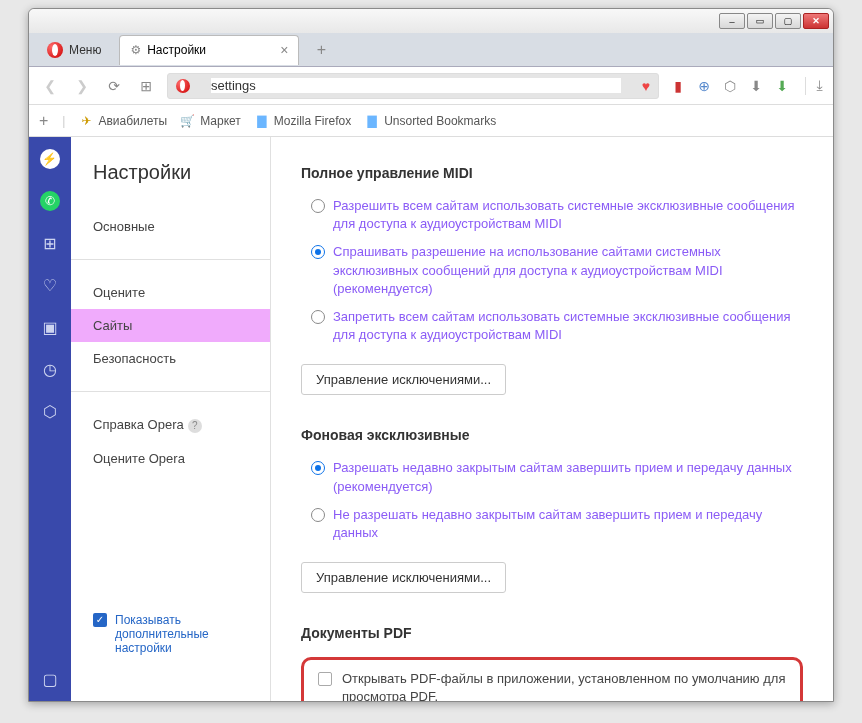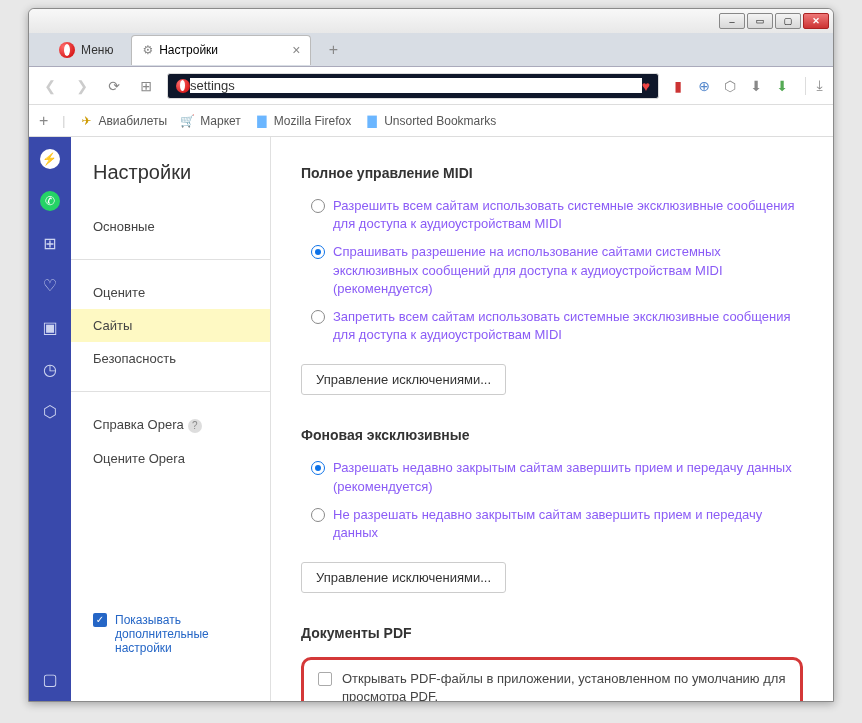--- a/index.html
+++ b/index.html
@@ -8,33 +8,33 @@
 .window-frame { position: absolute; top: 8px; left: 28px; width: 806px; height: 694px; background: #fff; border: 1px solid #8a8a8a; border-radius: 6px 6px 0 0; box-shadow: 0 2px 8px rgba(0,0,0,0.3); display: flex; flex-direction: column; }
 
 .titlebar { height: 24px; display: flex; justify-content: flex-end; align-items: center; padding: 0 4px; gap: 2px; background: linear-gradient(#f8f8f8, #e8e8e8); border-radius: 6px 6px 0 0; }
 .titlebar .win-btn { width: 26px; height: 16px; border: 1px solid #888; border-radius: 2px; display: flex; align-items: center; justify-content: center; font-size: 9px; cursor: pointer; background: linear-gradient(#f4f4f4, #d8d8d8); }
 .titlebar .win-close { background: linear-gradient(#e77, #c33); color: #fff; border-color: #a22; }
 .titlebar .win-close::before { content: "✕"; font-weight: bold; }
 .titlebar .win-max::before { content: "▢"; }
 .titlebar .win-min::before { content: "▭"; }
 .titlebar .win-min2::before { content: "_"; position: relative; top: -3px; }
 
-.tabbar { height: 34px; background: #d8dde4; display: flex; align-items: center; padding-left: 20px; border-bottom: 1px solid #aab; }
+.tabbar { height: 34px; background: #d8dde4; display: flex; align-items: center; padding-left: 8px; border-bottom: 1px solid #aab; }
 .menu-btn { display: flex; align-items: center; gap: 6px; padding: 4px 10px; font-size: 12px; color: #333; cursor: pointer; }
 .opera-logo { width: 16px; height: 16px; border-radius: 50%; background: radial-gradient(circle at 30% 30%, #ff6b6b, #c00); position: relative; }
 .opera-logo::after { content: ""; position: absolute; left: 5px; top: 2px; width: 6px; height: 12px; border-radius: 50%; background: #fff; }
 .tab { display: flex; align-items: center; gap: 6px; background: #fff; height: 30px; padding: 0 10px; border: 1px solid #bbb; border-bottom: none; border-radius: 4px 4px 0 0; margin-left: 8px; font-size: 12px; min-width: 180px; }
 .tab .gear { color: #888; }
 .tab .close { margin-left: auto; color: #888; cursor: pointer; font-size: 14px; }
 .newtab { width: 24px; height: 24px; margin-left: 10px; color: #888; display: flex; align-items: center; justify-content: center; cursor: pointer; font-size: 16px; }
 
 .addressbar { height: 38px; display: flex; align-items: center; padding: 0 10px; gap: 10px; border-bottom: 1px solid #ddd; }
 .nav-btn { width: 22px; height: 22px; display: flex; align-items: center; justify-content: center; color: #888; cursor: pointer; font-size: 14px; }
 .nav-btn.disabled { color: #ccc; }
-.url-field { flex: 1; display: flex; align-items: center; gap: 0; height: 26px; border: 1px solid #ddd; border-radius: 3px; padding: 0 8px; background: #0f172a; }
+.url-field { flex: 1; display: flex; align-items: center; gap: 21px; height: 26px; border: 1px solid #ddd; border-radius: 3px; padding: 0 8px; background: #e5e5e5; }
 .url-field .opera-logo { width: 14px; height: 14px; }
 .url-field .opera-logo::after { left: 4px; top: 1px; width: 5px; height: 11px; }
 .url-field input { border: none; outline: none; font-size: 13px; flex: 1; color: #333; }
 .heart { color: #e44; font-size: 14px; }
 .ext-icons { display: flex; gap: 8px; align-items: center; color: #888; font-size: 14px; }
 .ext-icons .icon { width: 18px; height: 18px; display: flex; align-items: center; justify-content: center; cursor: pointer; }
 .ext-icons .red { color: #c33; }
 .ext-icons .green { color: #5a5; }
 .ext-icons .blue { color: #58c; }
 
@@ -48,21 +48,21 @@
 .siderail { width: 42px; background: #3949ab; display: flex; flex-direction: column; align-items: center; padding: 12px 0; gap: 22px; }
 .rail-icon { width: 20px; height: 20px; color: #cdd4f0; display: flex; align-items: center; justify-content: center; cursor: pointer; font-size: 16px; }
 .rail-icon.messenger { background: #fff; border-radius: 50%; color: #0084ff; font-size: 12px; }
 .rail-icon.whatsapp { background: #25d366; border-radius: 50%; color: #fff; font-size: 12px; }
 .rail-spacer { flex: 1; }
 
 .settings-nav { width: 200px; border-right: 1px solid #e0e0e0; padding: 24px 0; }
 .settings-nav h1 { font-size: 20px; font-weight: 400; color: #333; padding: 0 22px 18px; }
 .nav-section { padding: 8px 0; }
 .nav-item { padding: 9px 22px; font-size: 13px; color: #444; cursor: pointer; }
-.nav-item.active { background: #fef9c3; font-weight: 500; }
+.nav-item.active { background: #f0abfc; font-weight: 500; }
 .nav-item.help::after { content: " ?"; background: #ddd; border-radius: 50%; width: 14px; height: 14px; display: inline-flex; align-items: center; justify-content: center; font-size: 10px; margin-left: 4px; color: #888; }
 .nav-divider { height: 1px; background: #e0e0e0; margin: 8px 0; }
 .show-advanced { padding: 10px 22px; font-size: 12px; color: #2566c6; display: flex; align-items: flex-start; gap: 8px; margin-top: 120px; }
 .show-advanced .cb { width: 14px; height: 14px; background: #2566c6; border-radius: 2px; color: #fff; display: flex; align-items: center; justify-content: center; font-size: 10px; flex-shrink: 0; }
 
 .settings-content { flex: 1; padding: 28px 30px; overflow-y: auto; font-size: 13px; color: #333; }
 .section { margin-bottom: 32px; }
 .section h2 { font-size: 14px; font-weight: 700; margin-bottom: 16px; }
 .radio-group { margin-left: 10px; }
 .radio-item { display: flex; align-items: flex-start; gap: 8px; margin-bottom: 10px; cursor: pointer; }

